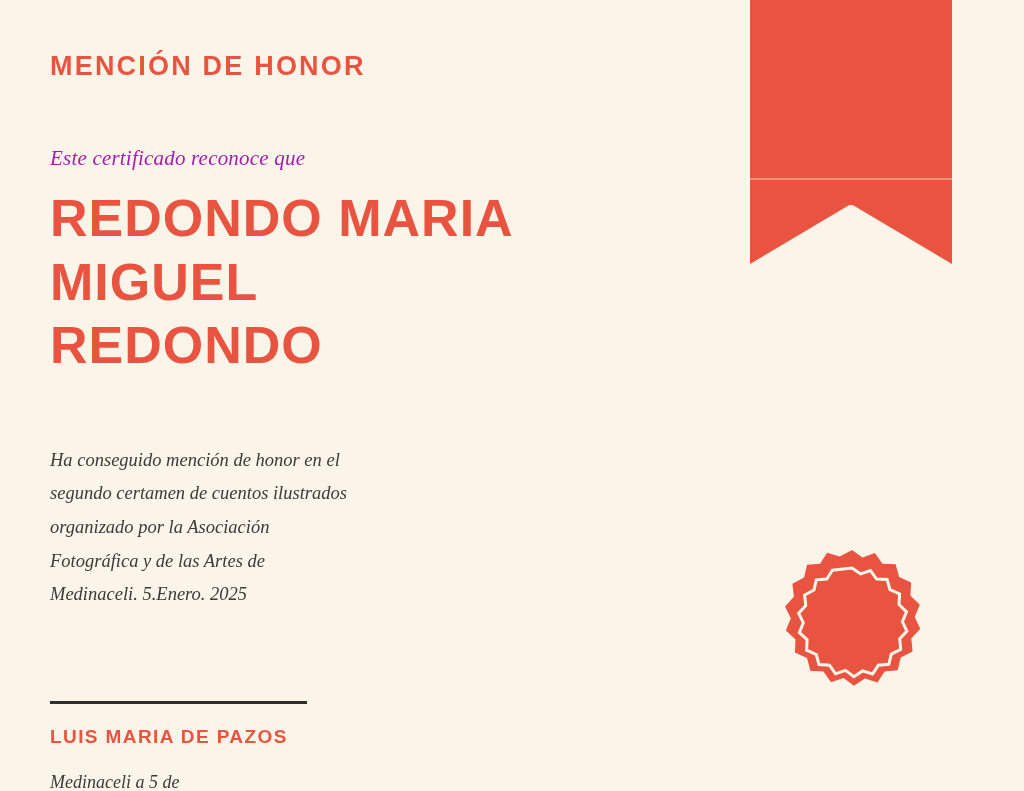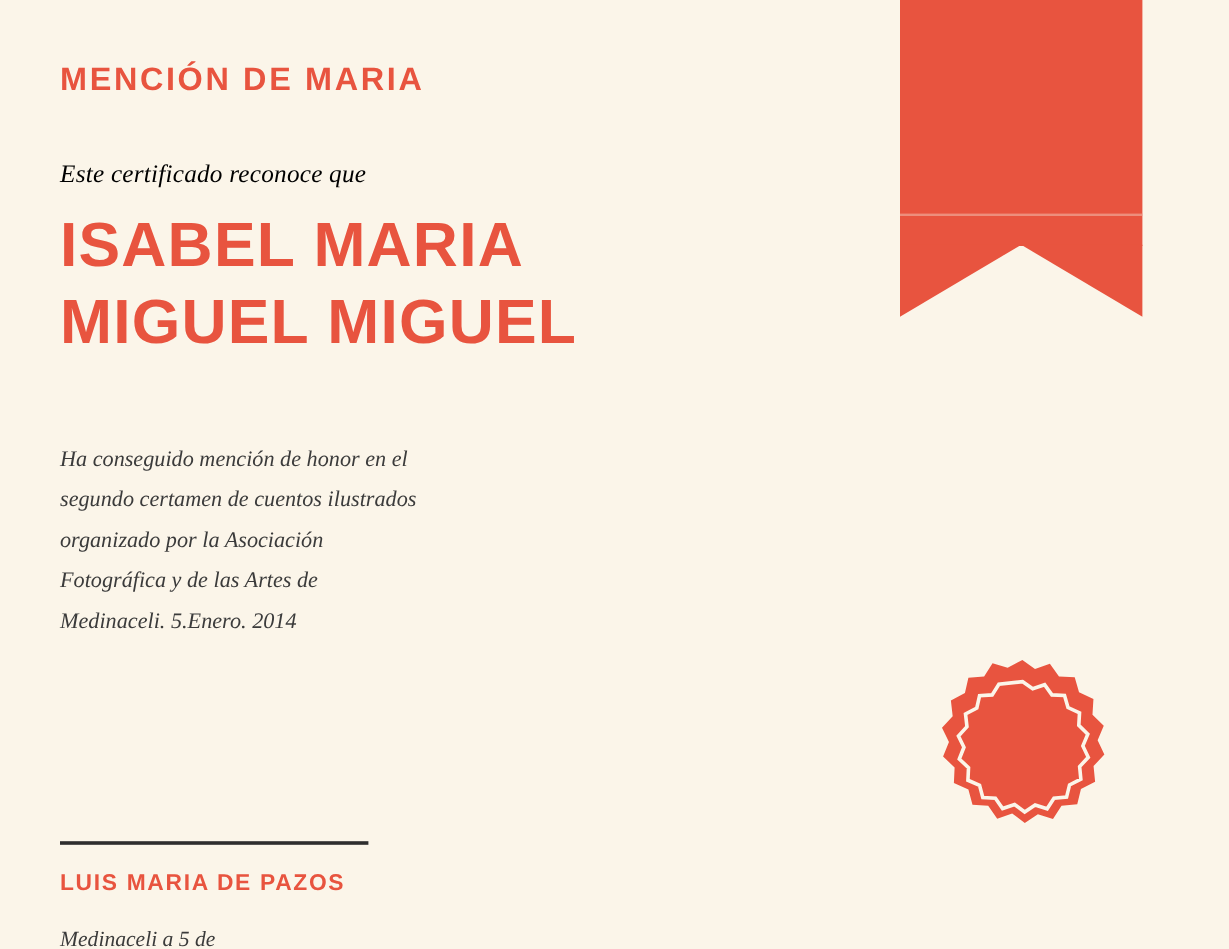--- a/index.html
+++ b/index.html
@@ -79,25 +79,25 @@
   .kicker {
     margin-top: 50px;
     font-size: 27px;
     font-weight: bold;
     letter-spacing: 2.2px;
     color: #e8543f;
     line-height: 1.2;
   }
 
   .intro {
-    margin-top: 51px;
+    margin-top: 64px;
     font-family: "Liberation Serif", serif;
     font-style: italic;
     font-size: 21px;
-    color: #000000;
+    color: #a21caf;
     letter-spacing: .2px;
   }
 
   .recipient {
     margin-top: 16px;
     font-size: 52px;
     font-weight: bold;
     color: #e8543f;
     line-height: 1.22;
     letter-spacing: 1px;
@@ -160,23 +160,23 @@
   <div class="seal">
     <svg width="160" height="162" viewBox="0 0 160 162" aria-hidden="true">
       <path fill="#e8543f" d="M80 2
         l10.5 7.5 12.4 -4.4 7.6 10.6 13.1 0.6 3.6 12.6 12 5.6 -0.8 13.1 9.4 9.2 -5.1 12.1 5.6 11.9 -9 9.6 1.3 13.1 -11.8 6 -3.1 12.8 -13.1 1.1 -7.1 11 -12.6 -3.9 -10.9 7.3 -10.5 -7.9 -12.5 4.3 -7.5 -10.8 -13.1 -0.7 -3.4 -12.7 -12.1 -5.4 0.6 -13.1 -9.6 -9 4.9 -12.2 -5.8 -11.8 8.9 -9.7 -1.5 -13.1 11.7 -6.2 2.9 -12.8 13.1 -0.9 7 -11.1 12.6 3.7z"></path>
       <path fill="none" stroke="#fbf5e9" stroke-width="3" d="M80 20
         l8.6 5.9 9.9 -3.3 6.1 8.5 10.5 0.4 2.9 10.1 9.6 4.4 -0.6 10.5 7.5 7.4 -4.1 9.7 4.5 9.5 -7.2 7.7 1 10.5 -9.4 4.8 -2.5 10.2 -10.5 0.9 -5.7 8.8 -10 -3.1 -8.7 5.8 -8.4 -6.3 -10 3.4 -6 -8.6 -10.5 -0.6 -2.7 -10.1 -9.7 -4.3 0.5 -10.5 -7.7 -7.2 3.9 -9.8 -4.6 -9.4 7.1 -7.8 -1.2 -10.5 9.4 -5 2.3 -10.2 10.5 -0.7 5.6 -8.9z"></path>
     </svg>
   </div>
 
   <div class="content">
-    <div class="kicker">MENCIÓN DE MARIA</div>
+    <div class="kicker">MENCIÓN DE HONOR</div>
     <div class="intro">Este certificado reconoce que</div>
-    <div class="recipient">ISABEL MARIA MIGUEL MIGUEL</div>
-    <div class="body-text">Ha conseguido mención de honor en el segundo certamen de cuentos ilustrados organizado por la Asociación Fotográfica y de las Artes de Medinaceli.    5.Enero. 2014</div>
+    <div class="recipient">REDONDO MARIA MIGUEL REDONDO</div>
+    <div class="body-text">Ha conseguido mención de honor en el segundo certamen de cuentos ilustrados organizado por la Asociación Fotográfica y de las Artes de Medinaceli.    5.Enero. 2025</div>
   </div>
 
   <div class="signature-rule"></div>
   <div class="signer-name">LUIS MARIA DE PAZOS</div>
   <div class="signer-place">Medinaceli a 5 de</div>
 
 </div>
 
 </body></html>

